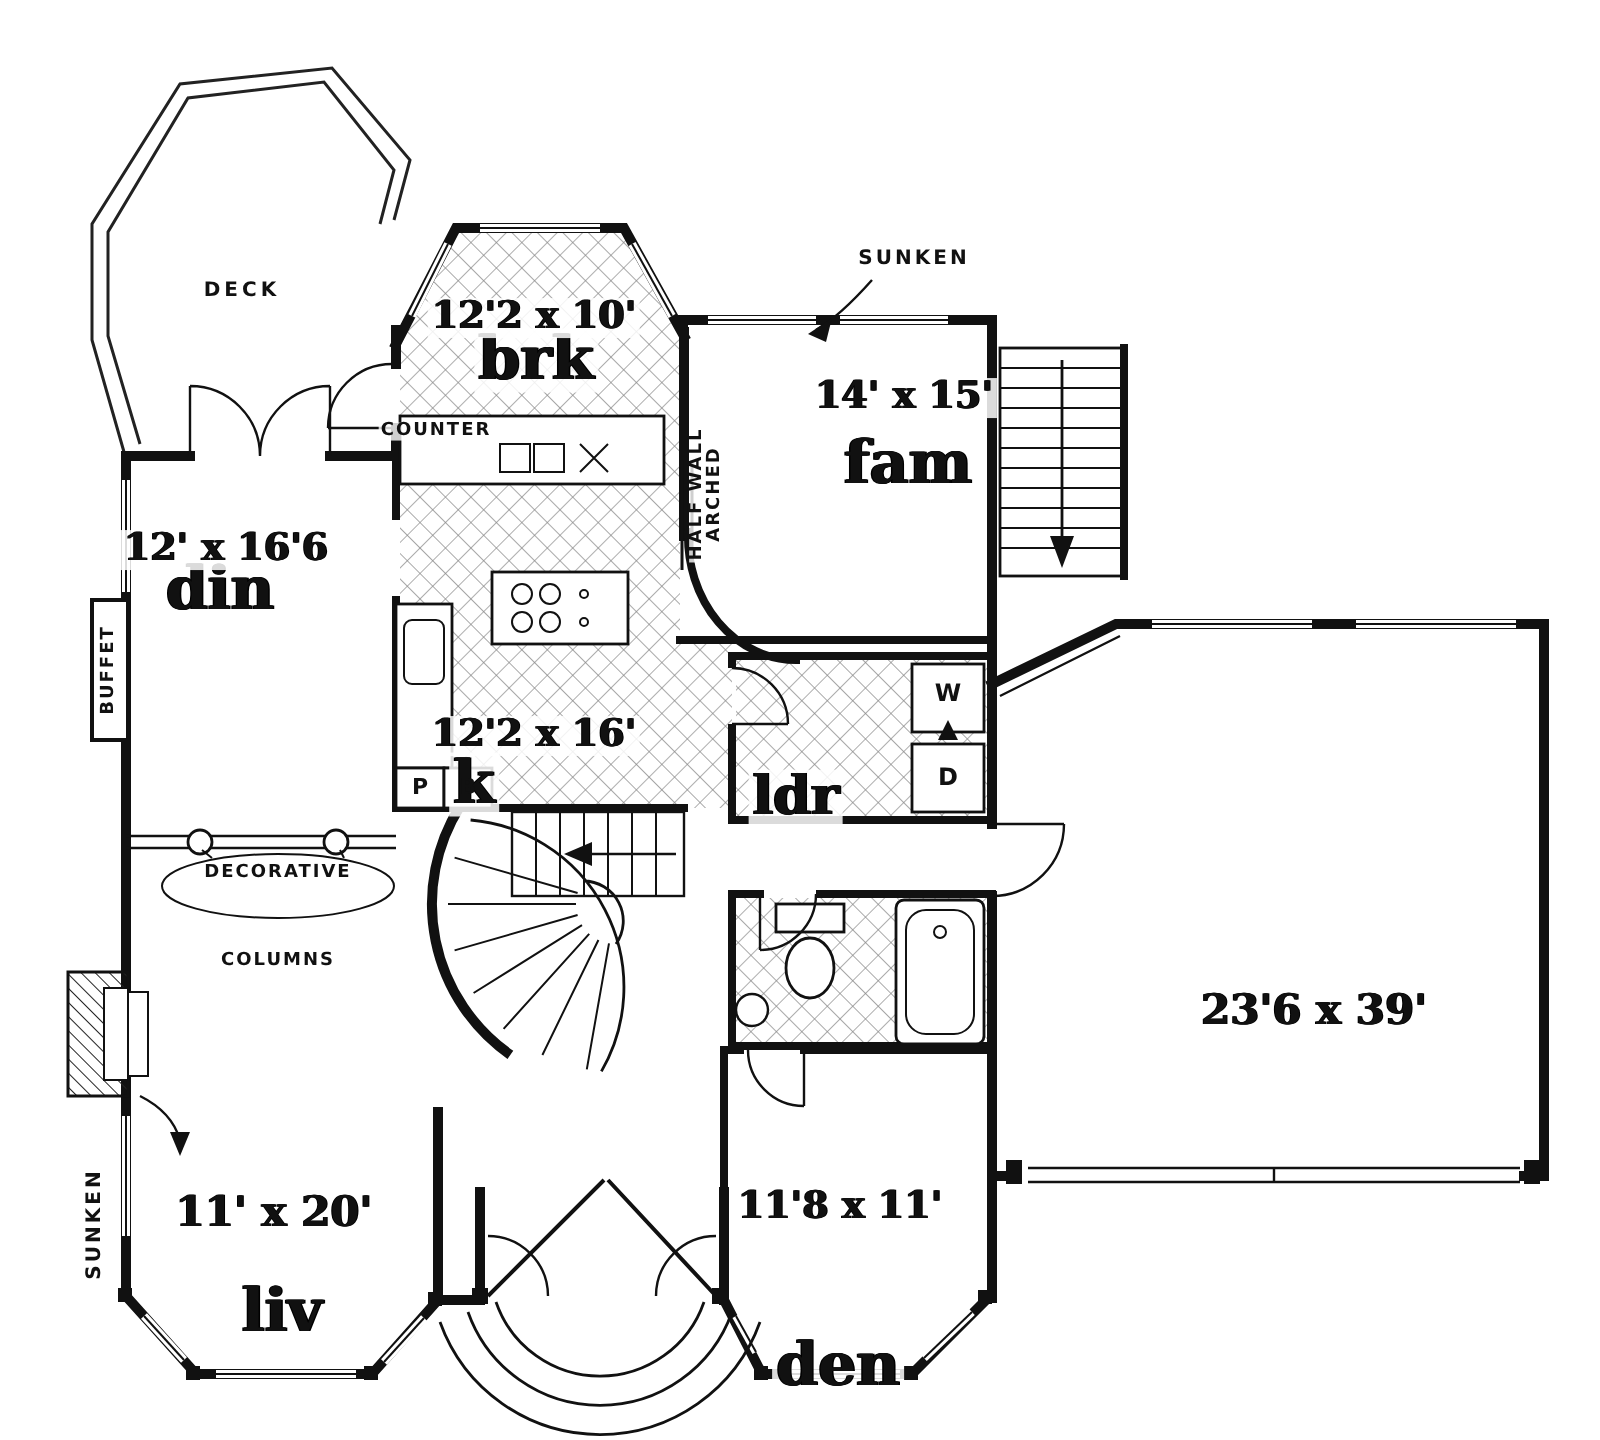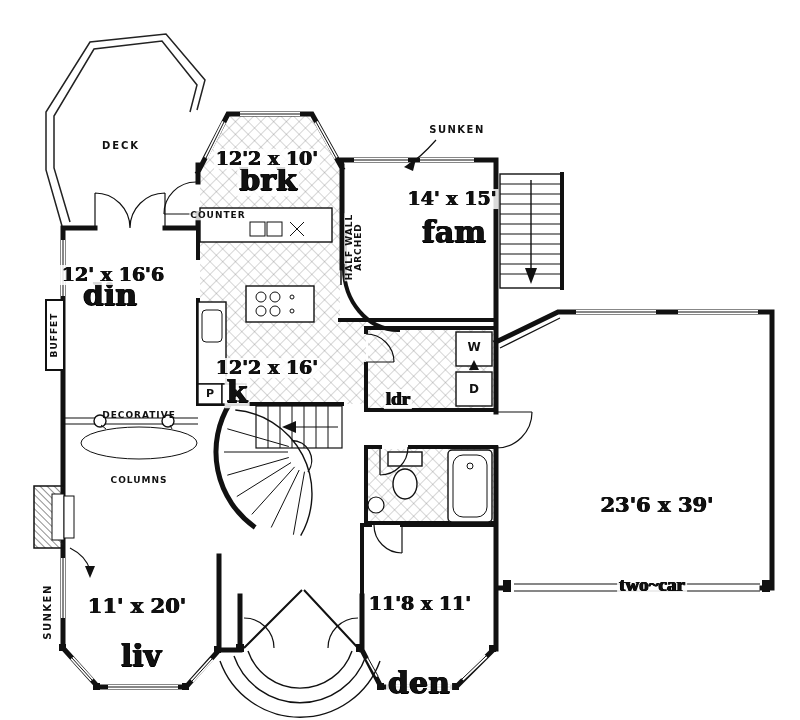--- a/index.html
+++ b/index.html
@@ -4,21 +4,21 @@
 <style>
   html,body{margin:0;padding:0;background:#fff;overflow:hidden;}
   .stage{position:relative;width:800px;height:720px;background:#fff;
          font-family:"DejaVu Serif",serif;color:#111;}
   .stage svg{position:absolute;left:0;top:0;}
   .lbl{position:absolute;transform:translate(-50%,-50%);white-space:nowrap;
        text-align:center;line-height:1.05;}
   .rm{font-family:"DejaVu Serif",serif;font-weight:bold;font-size:30px;
       text-shadow:0.7px 0 0 #000,-0.7px 0 0 #000,0 0.4px 0 #000;
       background:rgba(255,255,255,.85);padding:0 2px;margin-top:48px;}
-  .rm.sm{font-size:19px;font-family:Liberation Serif, serif;}
+  .rm.sm{font-size:27px;}
   .dim{font-family:"DejaVu Serif",serif;font-weight:bold;font-size:19px;
        text-shadow:0.5px 0 0 #000,-0.5px 0 0 #000;
        background:rgba(255,255,255,.85);padding:0 2px;}
   .dim.lg{font-size:21px;}
   .ann{font-family:"DejaVu Sans",sans-serif;font-weight:bold;font-size:10px;
        letter-spacing:1.5px;background:rgba(255,255,255,.8);padding:0 1px;}
   .ann.tiny{font-size:9px;letter-spacing:1px;}
   .appl{font-family:"DejaVu Sans",sans-serif;font-weight:bold;font-size:12px;}
   .vert{transform:translate(-50%,-50%) rotate(-90deg);}
 </style>
@@ -228,25 +228,24 @@
 <div class="lbl rm" style="left:237px;top:344px;">k</div>
 <div class="lbl dim" style="left:267px;top:368px;">12'2 x 16'</div>
 
 <div class="lbl rm sm" style="left:398px;top:351px;">ldr</div>
 <div class="lbl appl" style="left:474px;top:347px;">W</div>
 <div class="lbl appl" style="left:474px;top:389px;">D</div>
 
 <div class="lbl appl" style="left:210px;top:394px;font-size:11px;">P</div>
 <div class="lbl appl" style="left:234px;top:394px;font-size:11px;">B</div>
 
-<div class="lbl ann tiny" style="left:139px;top:416px;background:none;text-align:center;">DECORATIVE</div>
+<div class="lbl ann tiny" style="left:139px;top:437px;background:none;text-align:center;">DECORATIVE</div>
 <div class="lbl ann tiny" style="left:139px;top:449px;background:none;margin-top:32px;">COLUMNS</div>
 
 <div class="lbl dim lg" style="left:657px;top:505px;">23'6 x 39'</div>
-<div class="lbl rm sm" style="left:652px;top:537px;">two~car</div>
 
 <div class="lbl dim lg" style="left:137px;top:606px;">11' x 20'</div>
 <div class="lbl rm" style="left:141px;top:608px;">liv</div>
 
 <div class="lbl dim" style="left:420px;top:604px;">11'8 x 11'</div>
 <div class="lbl rm" style="left:419px;top:635px;">den</div>
 
 <div class="lbl ann vert" style="left:48px;top:612px;">SUNKEN</div>
 
 </div>

